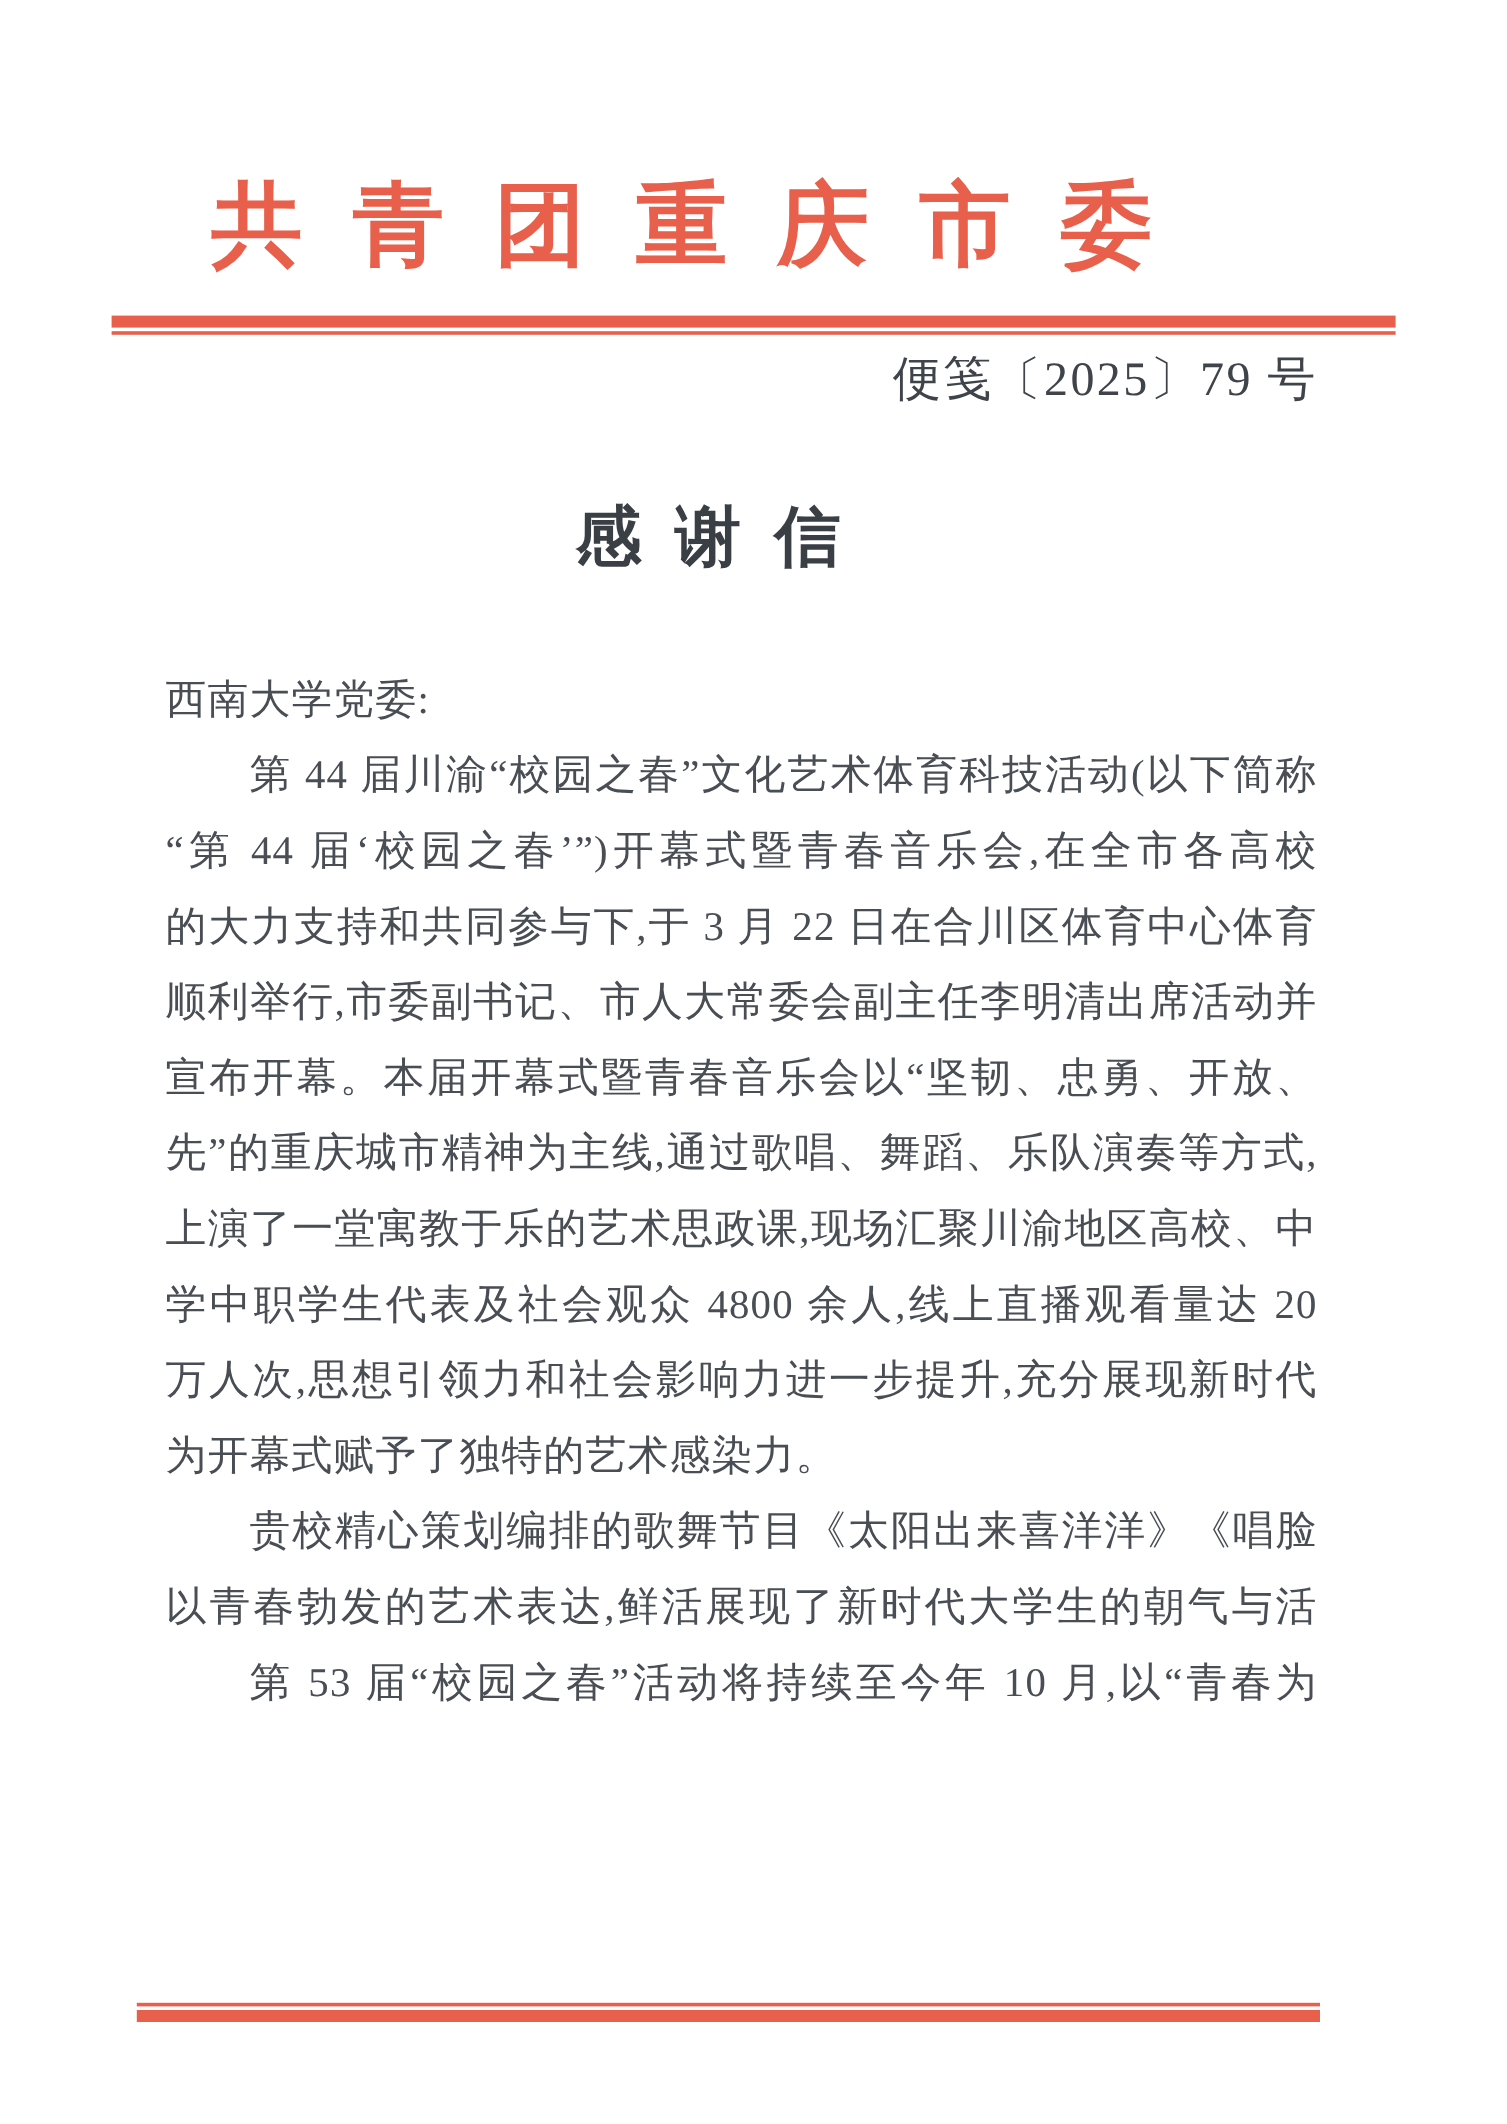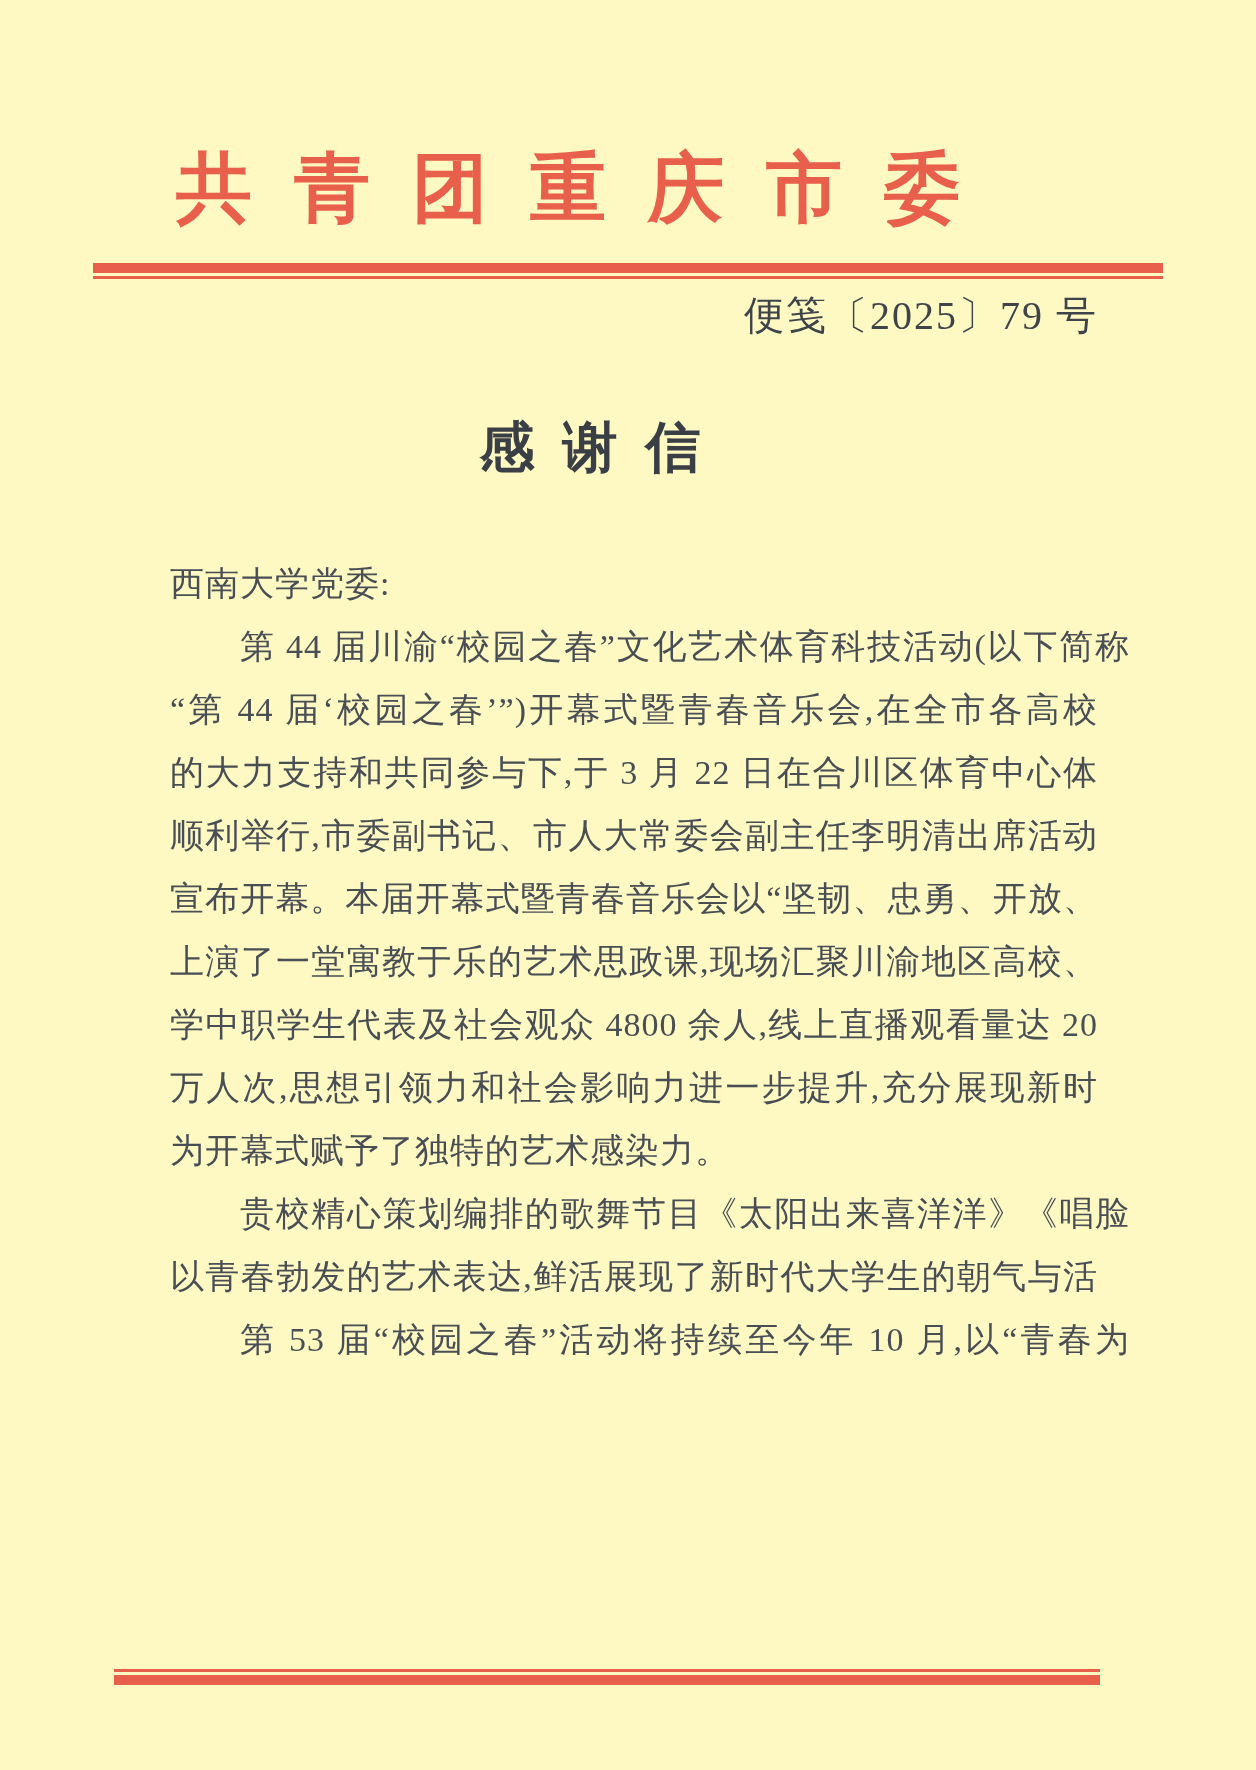--- a/index.html
+++ b/index.html
@@ -1,20 +1,20 @@
 <!DOCTYPE html>
 <html><head>
 <meta charset="utf-8">
 <style>
   html, body { margin: 0; padding: 0; background: #e9e9e9; }
   .page {
     position: relative;
     width: 1256px;
     height: 1770px;
-    background: #fef9c3;
+    background: #ffffff;
     overflow: hidden;
     font-family: "Liberation Serif", "DejaVu Serif", serif;
   }
   
   .org-name {
     position: absolute;
     top: 150px;
     left: -39px;
     width: 1256px;
     text-align: center;
@@ -58,21 +58,21 @@
   
   .body-block {
     position: absolute;
     top: 552px;
     left: 138px;
     width: 960px;
     font-size: 34px;
     color: #494e55;
     letter-spacing: 1px;
   }
-  .body-line { line-height: 63px; height: 63px; overflow: hidden; margin-left: 32px; }
+  .body-line { line-height: 63px; height: 63px; overflow: hidden; }
   .body-line.justify { text-align: justify; text-align-last: justify; }
   .body-line.indent { padding-left: 70px; }
   .body-line.indent.justify { width: 890px; }
   
   .foot-rule { position: absolute; top: 1669px; left: 114px; width: 986px; }
   .foot-rule .thin  { height: 3px;  background: #e8604b; }
   .foot-rule .gap   { height: 3px;  background: transparent; }
   .foot-rule .thick { height: 10px; background: #e8604b; }
 </style>
 </head>
@@ -93,20 +93,21 @@
   <div class="letter-title">感谢信</div>
 
   <div class="body-block">
     <div class="body-line">西南大学党委:</div>
 
     <div class="body-line indent justify">第 44 届川渝“校园之春”文化艺术体育科技活动(以下简称</div>
     <div class="body-line justify">“第 44 届‘校园之春’”)开幕式暨青春音乐会,在全市各高校</div>
     <div class="body-line justify">的大力支持和共同参与下,于 3 月 22 日在合川区体育中心体育馆</div>
     <div class="body-line justify">顺利举行,市委副书记、市人大常委会副主任李明清出席活动并</div>
     <div class="body-line justify">宣布开幕。本届开幕式暨青春音乐会以“坚韧、忠勇、开放、争</div>
+    <div class="body-line justify">先”的重庆城市精神为主线,通过歌唱、舞蹈、乐队演奏等方式,</div>
     <div class="body-line justify">上演了一堂寓教于乐的艺术思政课,现场汇聚川渝地区高校、中</div>
     <div class="body-line justify">学中职学生代表及社会观众 4800 余人,线上直播观看量达 20 余</div>
     <div class="body-line justify">万人次,思想引领力和社会影响力进一步提升,充分展现新时代</div>
     <div class="body-line">为开幕式赋予了独特的艺术感染力。</div>
     <div class="body-line indent justify">贵校精心策划编排的歌舞节目《太阳出来喜洋洋》《唱脸谱》</div>
     <div class="body-line justify">以青春勃发的艺术表达,鲜活展现了新时代大学生的朝气与活力,</div>
     <div class="body-line indent justify">第 53 届“校园之春”活动将持续至今年 10 月,以“青春为</div>
   </div>
 
   <div class="foot-rule">

